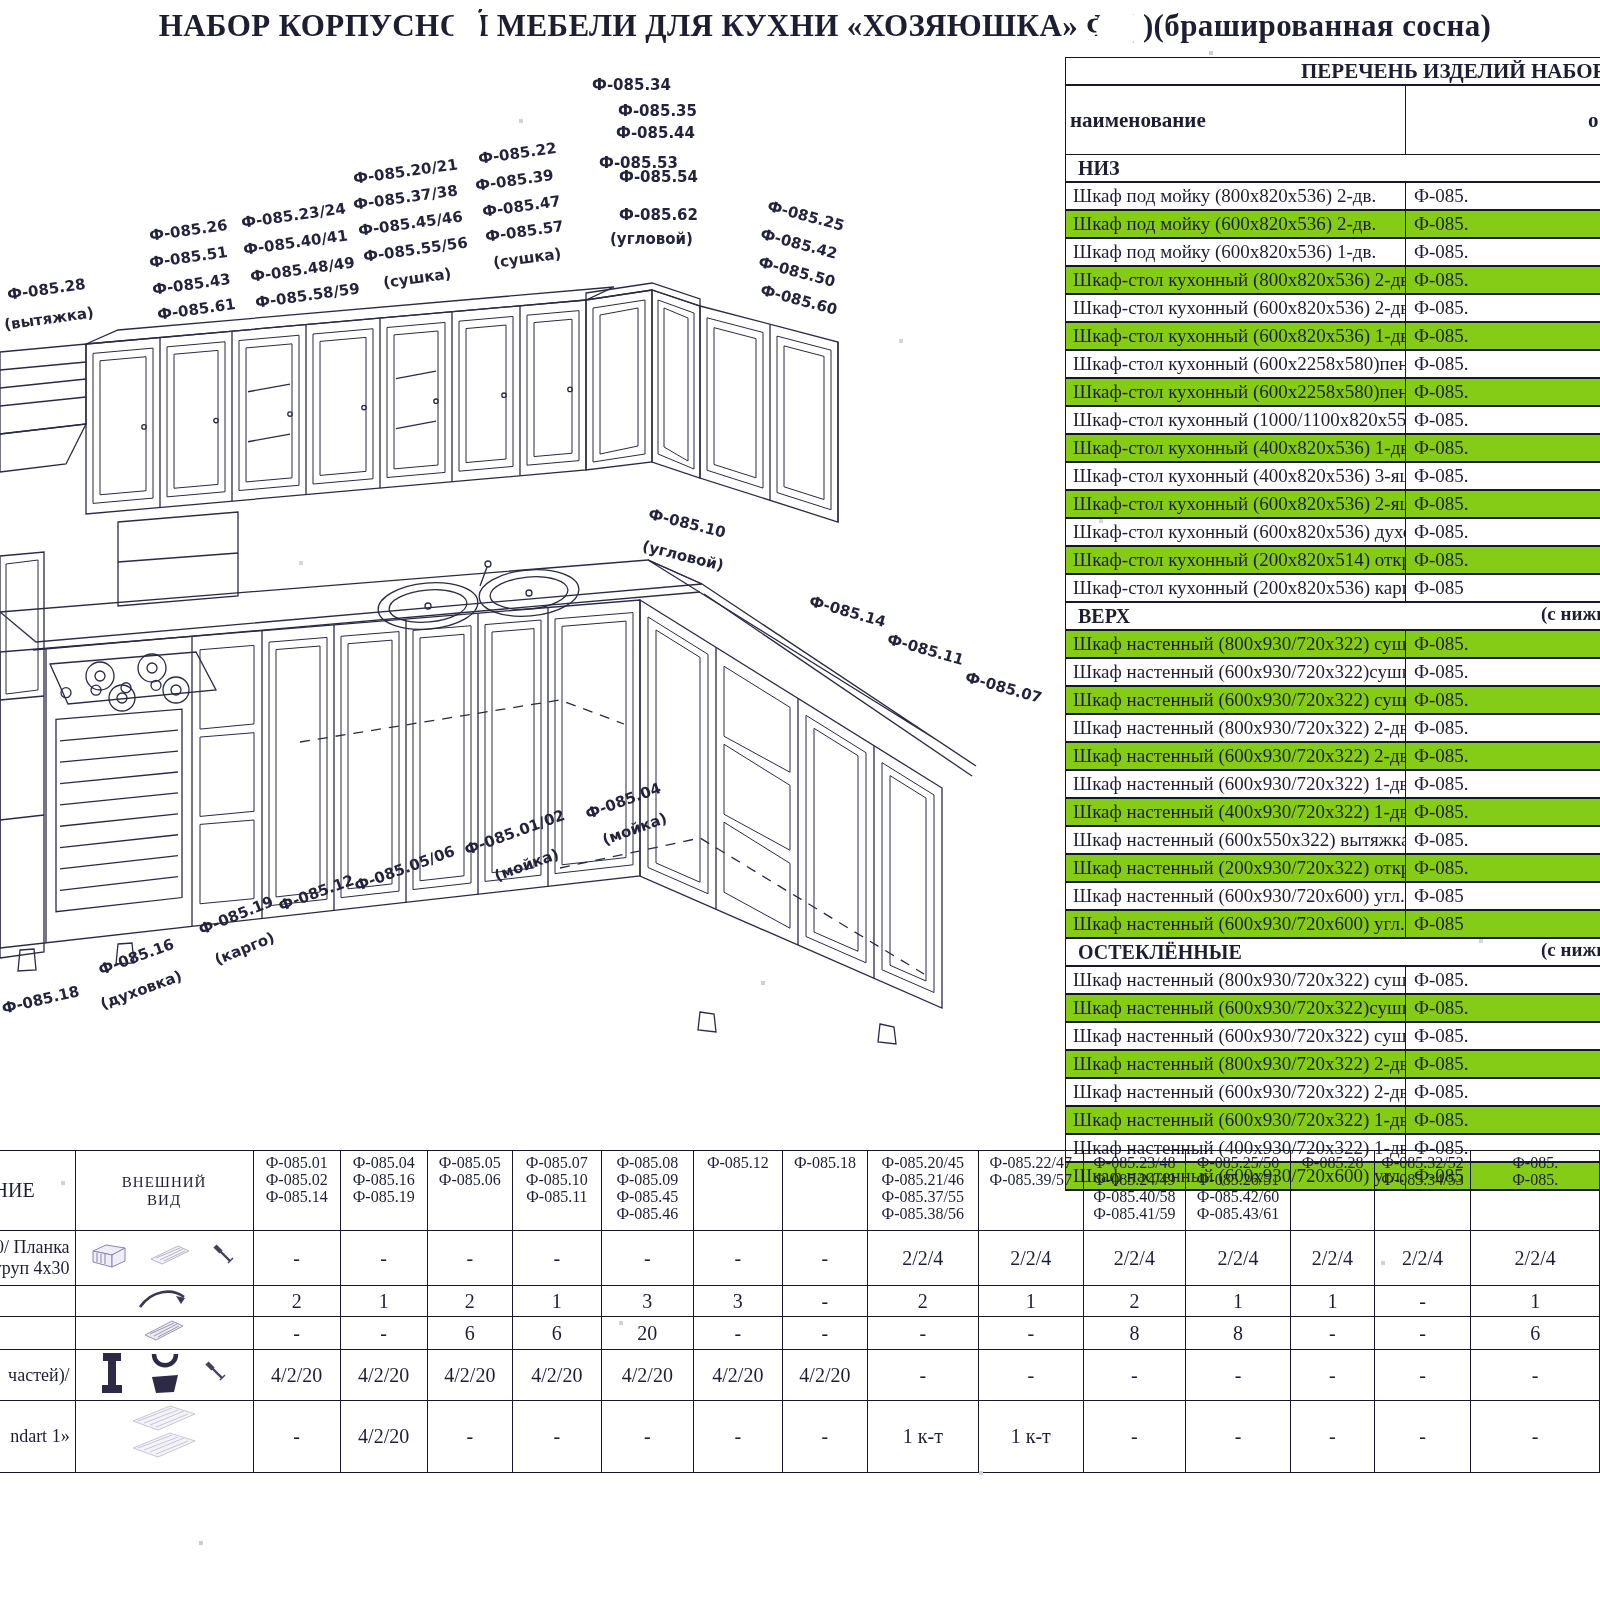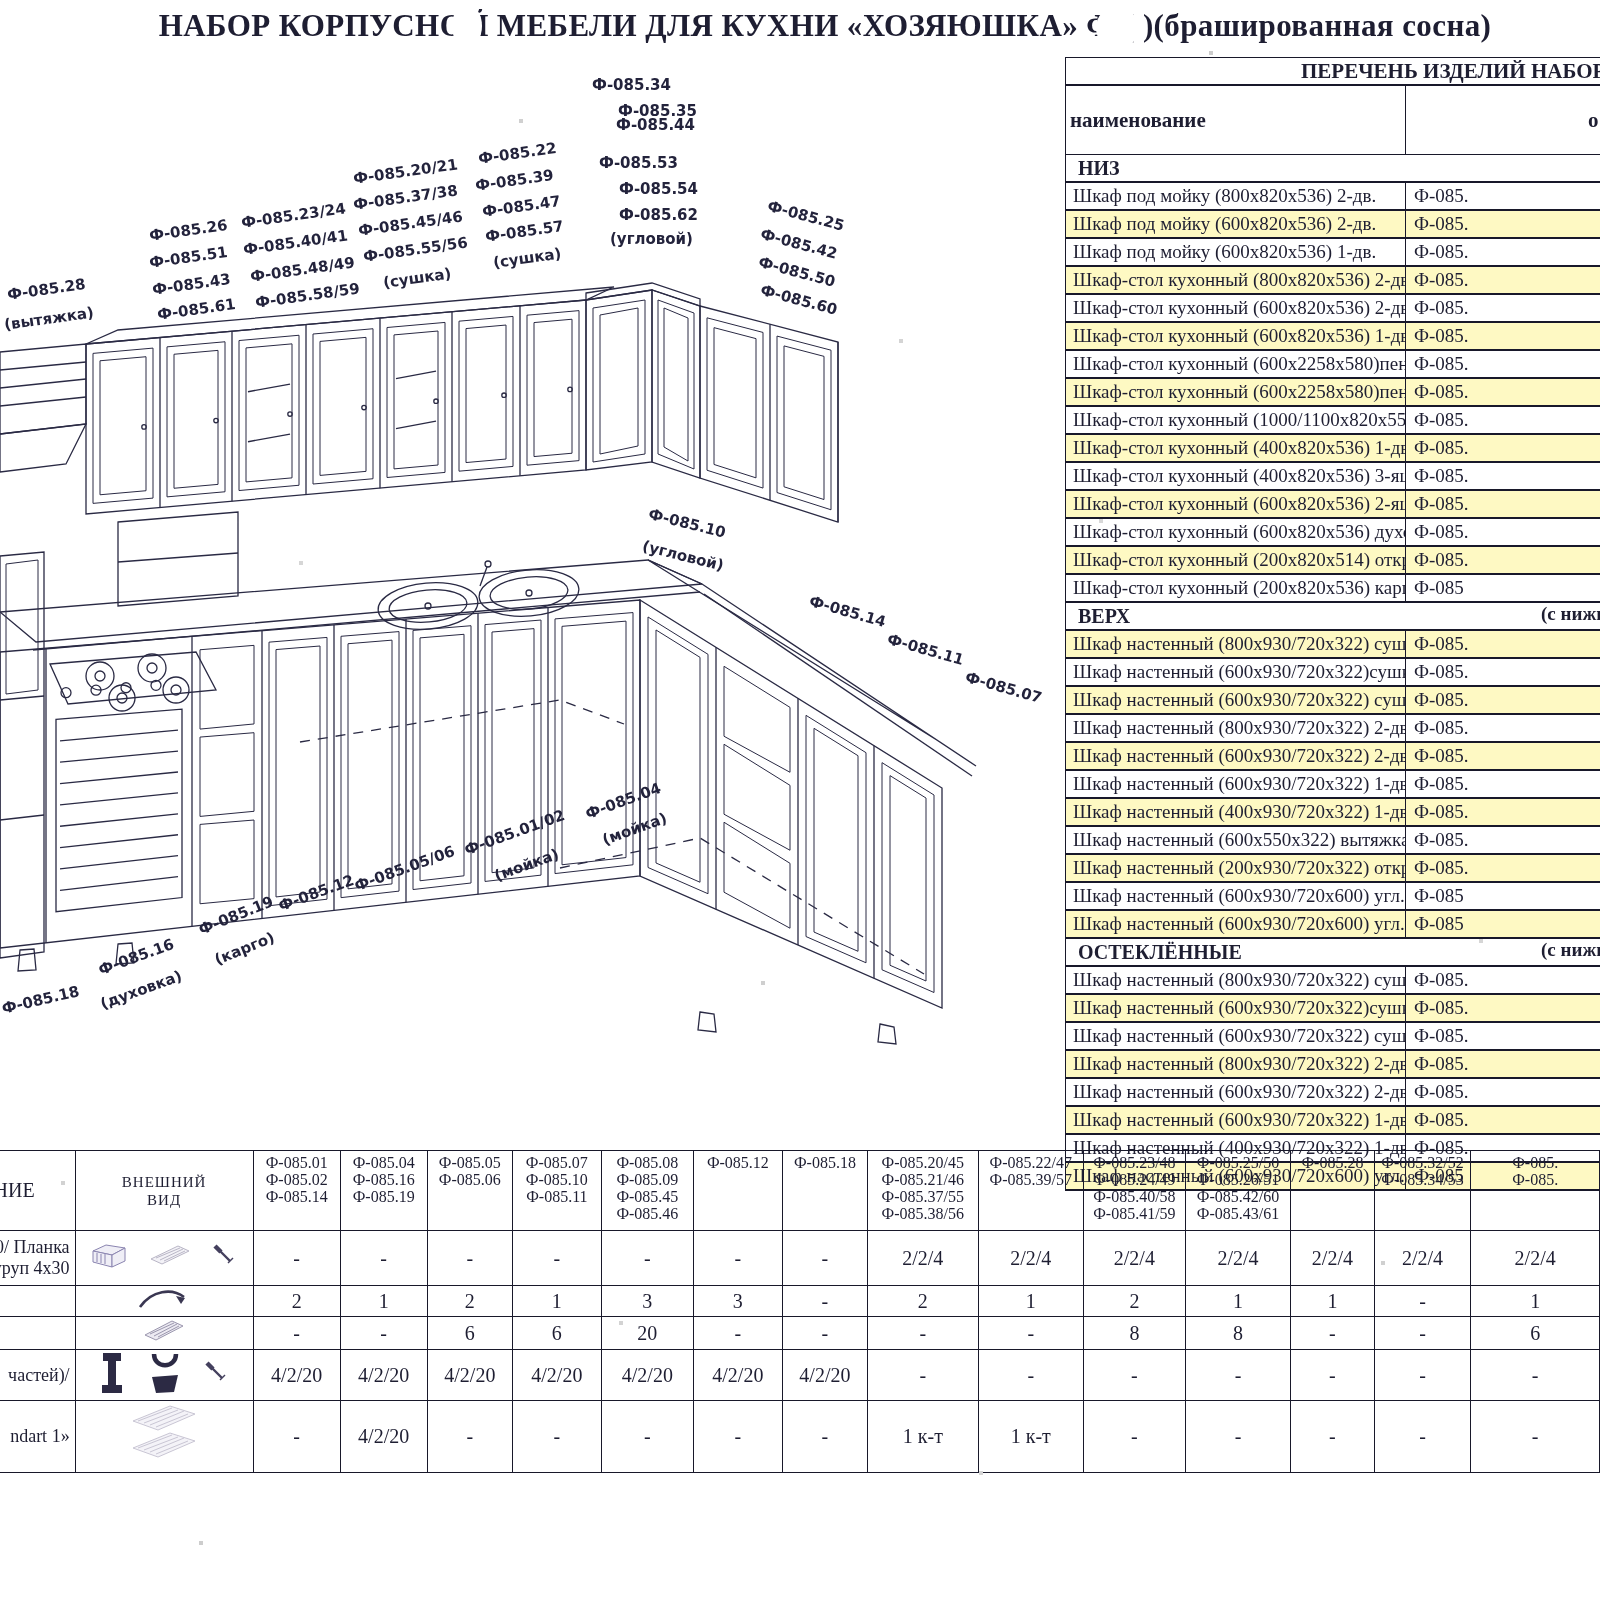--- a/index.html
+++ b/index.html
@@ -23,21 +23,21 @@
         padding:1px 4px;overflow:hidden;white-space:nowrap;}
   .parts .trow td{height:24px;border-bottom:2px solid var(--line);}
   .parts .ptitle{font-weight:bold;font-size:21px;padding-left:235px;border-bottom:2px solid var(--line);}
   .parts .phead td{height:66px;font-weight:bold;font-size:21px;vertical-align:middle;}
   .parts .phead .h1{}
   .parts .phead .h2{padding-left:182px;}
   .parts .sec td{font-weight:bold;font-size:20px;padding-left:12px;position:relative;height:24px;}
   .parts .sec .note{position:absolute;left:475px;top:1px;font-weight:bold;font-size:19px;}
   .parts .nm{padding-left:7px;height:24px;}
   .parts .cd{padding-left:8px;}
-  .parts tr.tint td{background:#fef9c3;font-family:Liberation Serif, serif;}
+  .parts tr.tint td{background:#84cc16;font-family:Liberation Serif, serif;}
 
   
   .hw-title{position:absolute;top:1102px;left:250px;width:790px;text-align:center;
         font-weight:bold;font-size:23px;letter-spacing:.5px;}
   .hw{position:absolute;left:-100px;top:1150px;}
   .hw table{border-collapse:collapse;table-layout:fixed;}
   .hw td,.hw th{border:1.6px solid var(--line);overflow:hidden;vertical-align:middle;
         font-weight:normal;padding:0 2px;}
   .hw .codes{font-size:16px;line-height:17px;text-align:center;vertical-align:top;padding-top:3px;}
   .hw .viewh{font-size:15px;text-align:center;letter-spacing:1px;line-height:1.2;}
@@ -196,23 +196,23 @@
         <polygon points="20,950 34,949 36,970 18,971"></polygon>
         <polygon points="118,944 132,943 134,963 116,964"></polygon>
         <polygon points="700,1012 714,1014 716,1032 698,1030"></polygon>
         <polygon points="880,1024 894,1027 896,1044 878,1042"></polygon>
       </g>
     </svg>
 
   <div id="labels">
       <span class="dlabel" style="left: 592px; top: 76px; transform: rotate(0deg);">Ф-085.34</span>
       <span class="dlabel" style="left: 618px; top: 102px; transform: rotate(0deg);">Ф-085.35</span>
-      <span class="dlabel" style="left: 616px; top: 116px; transform: rotate(0deg);">Ф-085.44</span>
+      <span class="dlabel" style="left: 616px; top: 124px; transform: rotate(0deg);">Ф-085.44</span>
       <span class="dlabel" style="left: 599px; top: 154px; transform: rotate(0deg);">Ф-085.53</span>
-      <span class="dlabel" style="left: 619px; top: 180px; transform: rotate(0deg);">Ф-085.54</span>
+      <span class="dlabel" style="left: 619px; top: 168px; transform: rotate(0deg);">Ф-085.54</span>
       <span class="dlabel" style="left: 619px; top: 206px; transform: rotate(0deg);">Ф-085.62</span>
       <span class="dlabel" style="left: 610px; top: 230px; transform: rotate(0deg);">(угловой)</span>
       <span class="dlabel" style="left: 477px; top: 150px; transform: rotate(-8deg);">Ф-085.22</span>
       <span class="dlabel" style="left: 474px; top: 177px; transform: rotate(-8deg);">Ф-085.39</span>
       <span class="dlabel" style="left: 481px; top: 203px; transform: rotate(-8deg);">Ф-085.47</span>
       <span class="dlabel" style="left: 484px; top: 228px; transform: rotate(-8deg);">Ф-085.57</span>
       <span class="dlabel" style="left: 492px; top: 254px; transform: rotate(-8deg);">(сушка)</span>
       <span class="dlabel" style="left: 352px; top: 170px; transform: rotate(-8deg);">Ф-085.20/21</span>
       <span class="dlabel" style="left: 352px; top: 196px; transform: rotate(-8deg);">Ф-085.37/38</span>
       <span class="dlabel" style="left: 357px; top: 222px; transform: rotate(-8deg);">Ф-085.45/46</span>

